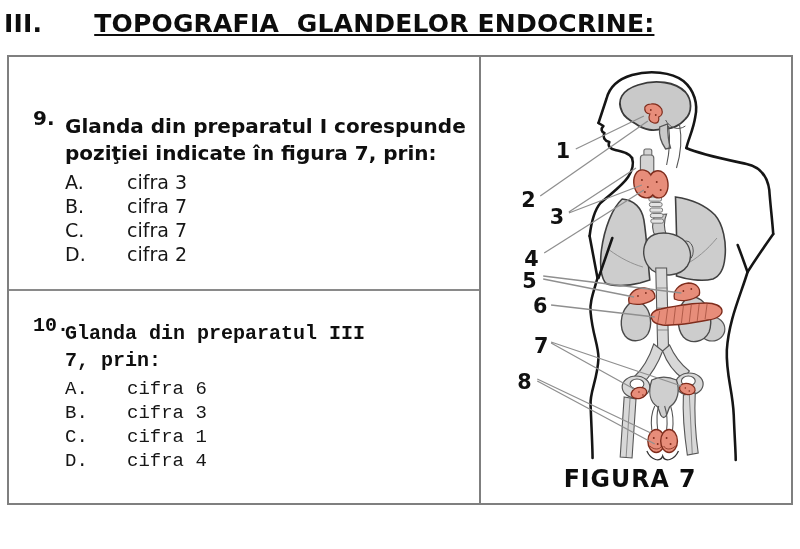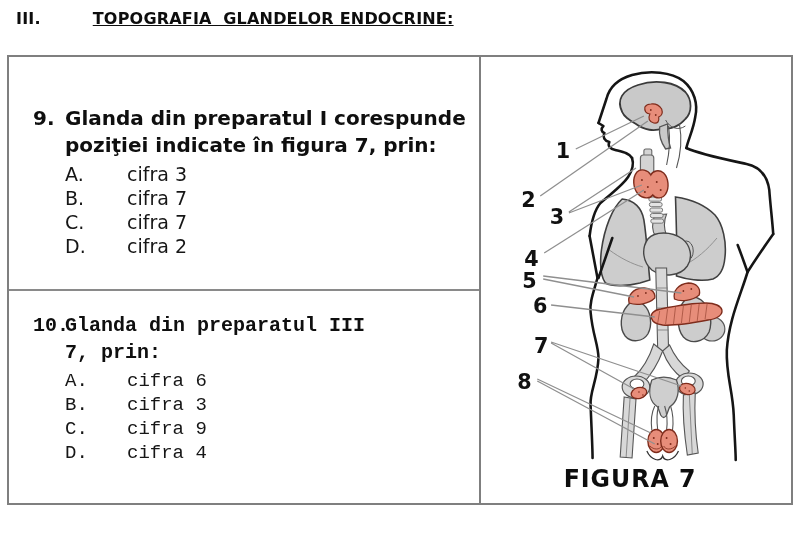--- a/index.html
+++ b/index.html
@@ -2,37 +2,37 @@
 <html><head>
 <meta charset="utf-8">
 <style>
   html,body{margin:0;padding:0;}
   body{
     width:800px;height:549px;position:relative;background:#ffffff;
     font-family:"DejaVu Sans","Liberation Sans",sans-serif;color:#111;
     overflow:hidden;
   }
   .title-row{
-    position:absolute;left:16px;top:9px;display:flex;align-items:baseline;
-    font-size:16px;font-weight:bold;letter-spacing:0.2px;color:#0d0d0d;
+    position:absolute;left:4px;top:9px;display:flex;align-items:baseline;
+    font-size:25px;font-weight:bold;letter-spacing:0.2px;color:#0d0d0d;
   }
   .title-numeral{margin-right:52px;}
   .title-text{white-space:pre;text-decoration:underline;}
   .quiz-table{
     position:absolute;left:7px;top:55px;width:786px;height:450px;
     border:2px solid #7f7f7f;box-sizing:border-box;background:#fff;
   }
   .col-divider{position:absolute;left:470px;top:0;bottom:0;width:2px;background:#7f7f7f;}
   .row-divider{position:absolute;left:0;top:232px;width:470px;height:2px;background:#8a8a8a;}
   .q-cell{position:absolute;left:0;width:470px;box-sizing:border-box;}
   .q9-cell{top:0;height:232px;padding:48px 6px 0 24px;}
   .q10-cell{top:222px;height:232px;padding:33px 6px 0 24px;font-family:Liberation Mono, monospace;}
   .q-head{display:flex;font-weight:bold;font-size:20px;line-height:27px;color:#0f0f0f;}
   .q-num{width:32px;flex:0 0 32px;}
-  .q-text{flex:1;}
+  .q-text{flex:1;margin-top:8px;}
   .opts{margin-left:32px;margin-top:3px;font-size:19px;line-height:24px;color:#161616;}
   .opt{display:flex;}
   .opt-letter{width:62px;flex:0 0 62px;}
   .figure-cell{position:absolute;left:472px;top:0;right:0;bottom:0;}
   .figure-cell svg{display:block;width:100%;height:100%;}
 </style>
 </head>
 <body>
 
 <div class="title-row">
@@ -84,21 +84,21 @@
       <div class="opt">
         <span class="opt-letter">A.</span>
         <span>cifra 6</span>
       </div>
       <div class="opt">
         <span class="opt-letter">B.</span>
         <span>cifra 3</span>
       </div>
       <div class="opt">
         <span class="opt-letter">C.</span>
-        <span>cifra 9</span>
+        <span>cifra 1</span>
       </div>
       <div class="opt">
         <span class="opt-letter">D.</span>
         <span>cifra 4</span>
       </div>
     </div>
   </div>
 
   <div class="figure-cell">
     <svg viewBox="479 57 314 446" preserveAspectRatio="none">

